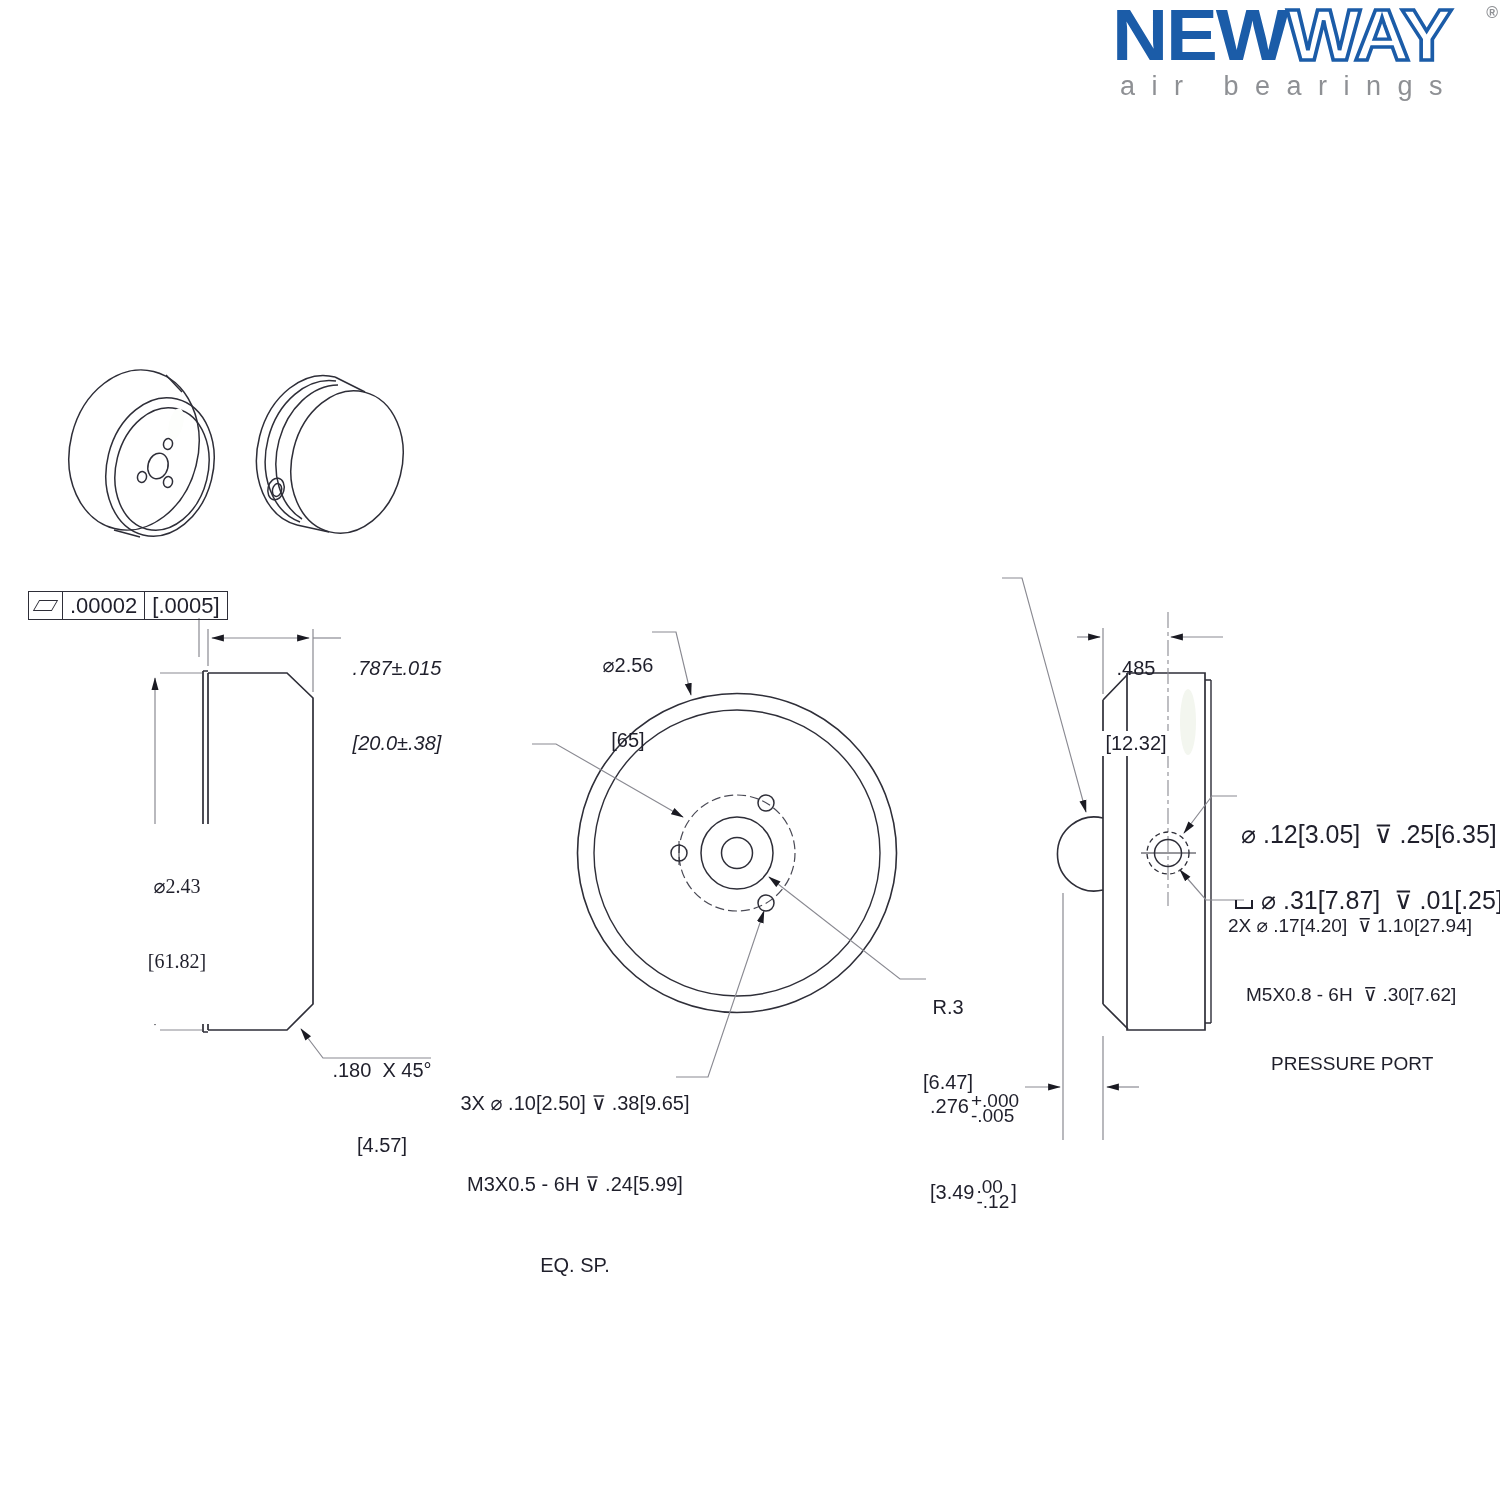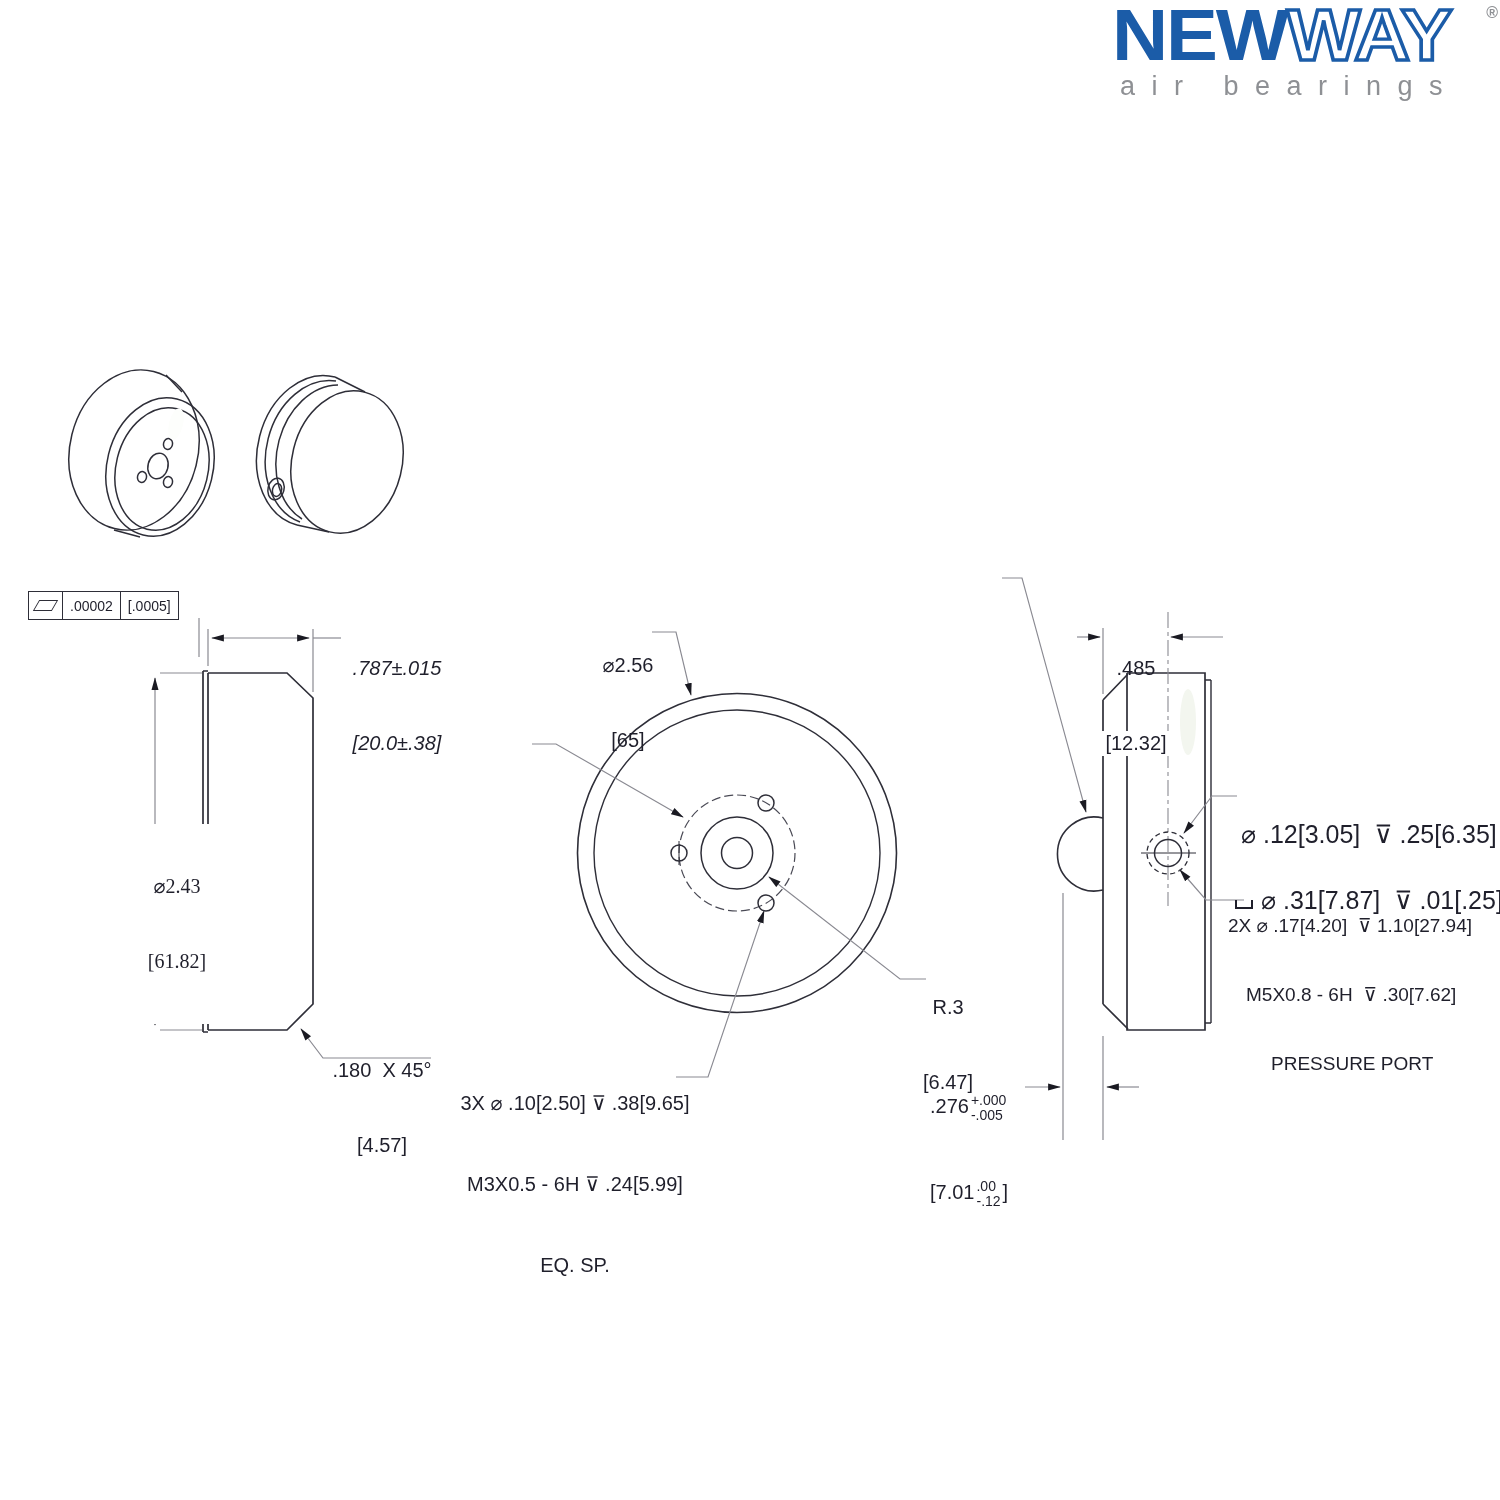--- a/index.html
+++ b/index.html
@@ -7,26 +7,26 @@
     --line-dark:#2E2E38; --line-gray:#8A8A92; --paper:#FFFFFF;
   }
   html,body{margin:0;padding:0;background:#fff;}
   #canvas{position:relative;width:1500px;height:1500px;background:var(--paper);overflow:hidden;
           font-family:"Liberation Sans",sans-serif;}
   svg{position:absolute;left:0;top:0;}
   .lbl{position:absolute;font-family:"Liberation Sans",sans-serif;font-size:20px;line-height:25px;
        color:var(--ink);white-space:pre;}
   .ctr{text-align:center;}
   .bgw{background:var(--paper);}
-  .tolstack{display:inline-flex;flex-direction:column;font-size:14px;line-height:15px;
+  .tolstack{display:inline-flex;flex-direction:column;font-size:19px;line-height:15px;
             vertical-align:middle;margin:0 2px;}
   .cbore{display:inline-block;width:14px;height:7px;border:2px solid var(--ink);border-top:none;
          margin-right:8px;}
   .fcf{position:absolute;left:28px;top:591px;display:flex;align-items:stretch;height:27px;
-       border:1.5px solid var(--line-dark);font-size:14px;color:var(--ink);}
+       border:1.5px solid var(--line-dark);font-size:22px;color:var(--ink);}
   .fcf .cell{display:flex;align-items:center;justify-content:center;padding:0 7px;}
   .fcf .cell+.cell{border-left:1.5px solid var(--line-dark);}
   .flaticon{display:inline-block;width:17px;height:9px;border:1.7px solid var(--line-dark);
             transform:skewX(-30deg);}
   
   .logo{position:absolute;left:1112px;top:2px;width:382px;}
   .logo-word{display:inline-block;font-weight:700;font-size:72px;line-height:66px;letter-spacing:-2px;
              transform:scaleX(1.08);transform-origin:left top;white-space:nowrap;}
   .logo-new{color:var(--brand);}
   .logo-way{color:#fff;-webkit-text-stroke:3.4px var(--brand);}
@@ -178,16 +178,16 @@
     <div style="margin-left:6px;">⌀ .12[3.05]  ⊽ .25[6.35]</div>
     <div><span class="cbore"></span><span>⌀ .31[7.87]  ⊽ .01[.25]</span></div>
   </div>
   <div class="lbl" style="left:1228px;top:868px;font-size:19px;line-height:23px;">
     <div>2X ⌀ .17[4.20]  ⊽ 1.10[27.94]</div>
     <div style="margin-left:18px;">M5X0.8 - 6H  ⊽ .30[7.62]</div>
     <div style="margin-left:43px;">PRESSURE PORT</div>
   </div>
   <div class="lbl" style="left:930px;top:1043px;">
     <div><span>.276</span><span class="tolstack"><span>+.000</span><span>-.005</span></span></div>
-    <div style="margin-top:6px;"><span>[7.01</span><span class="tolstack"><span>.00</span><span>-.12</span></span><span>]</span></div>
+    <div style="margin-top:6px;"><span>[3.49</span><span class="tolstack"><span>.00</span><span>-.12</span></span><span>]</span></div>
   </div>
 
 </div>
 
 </body></html>

